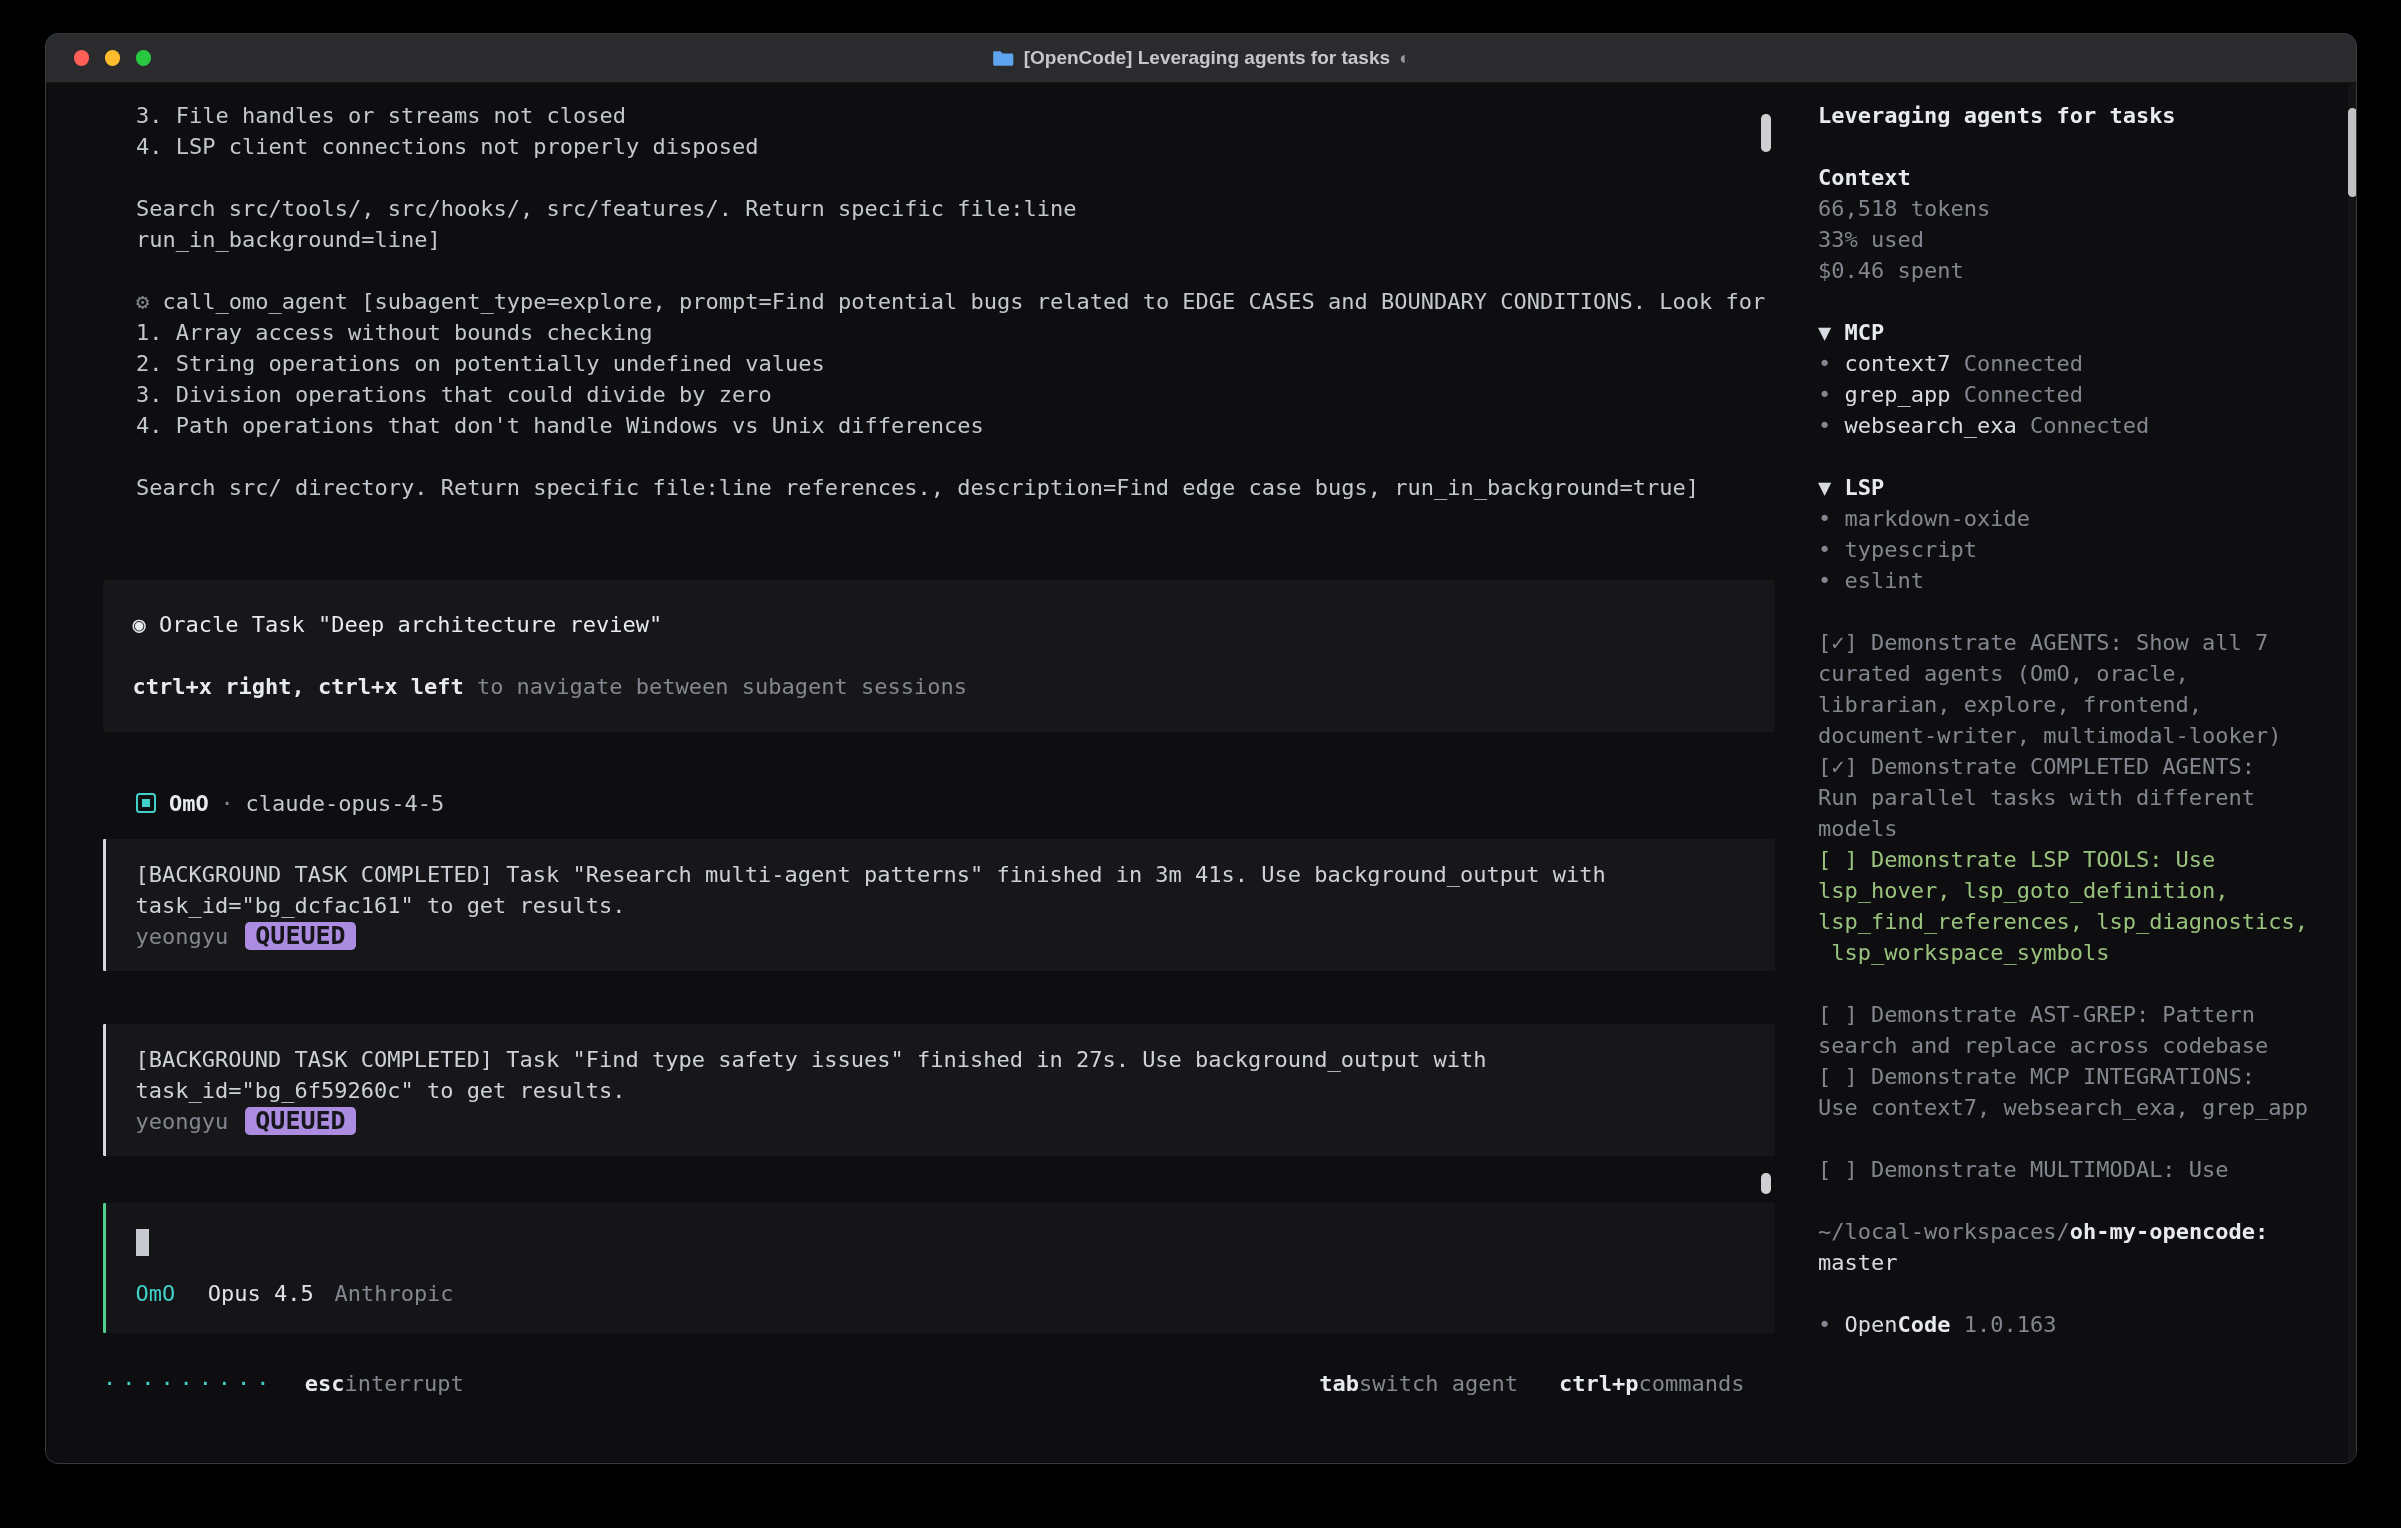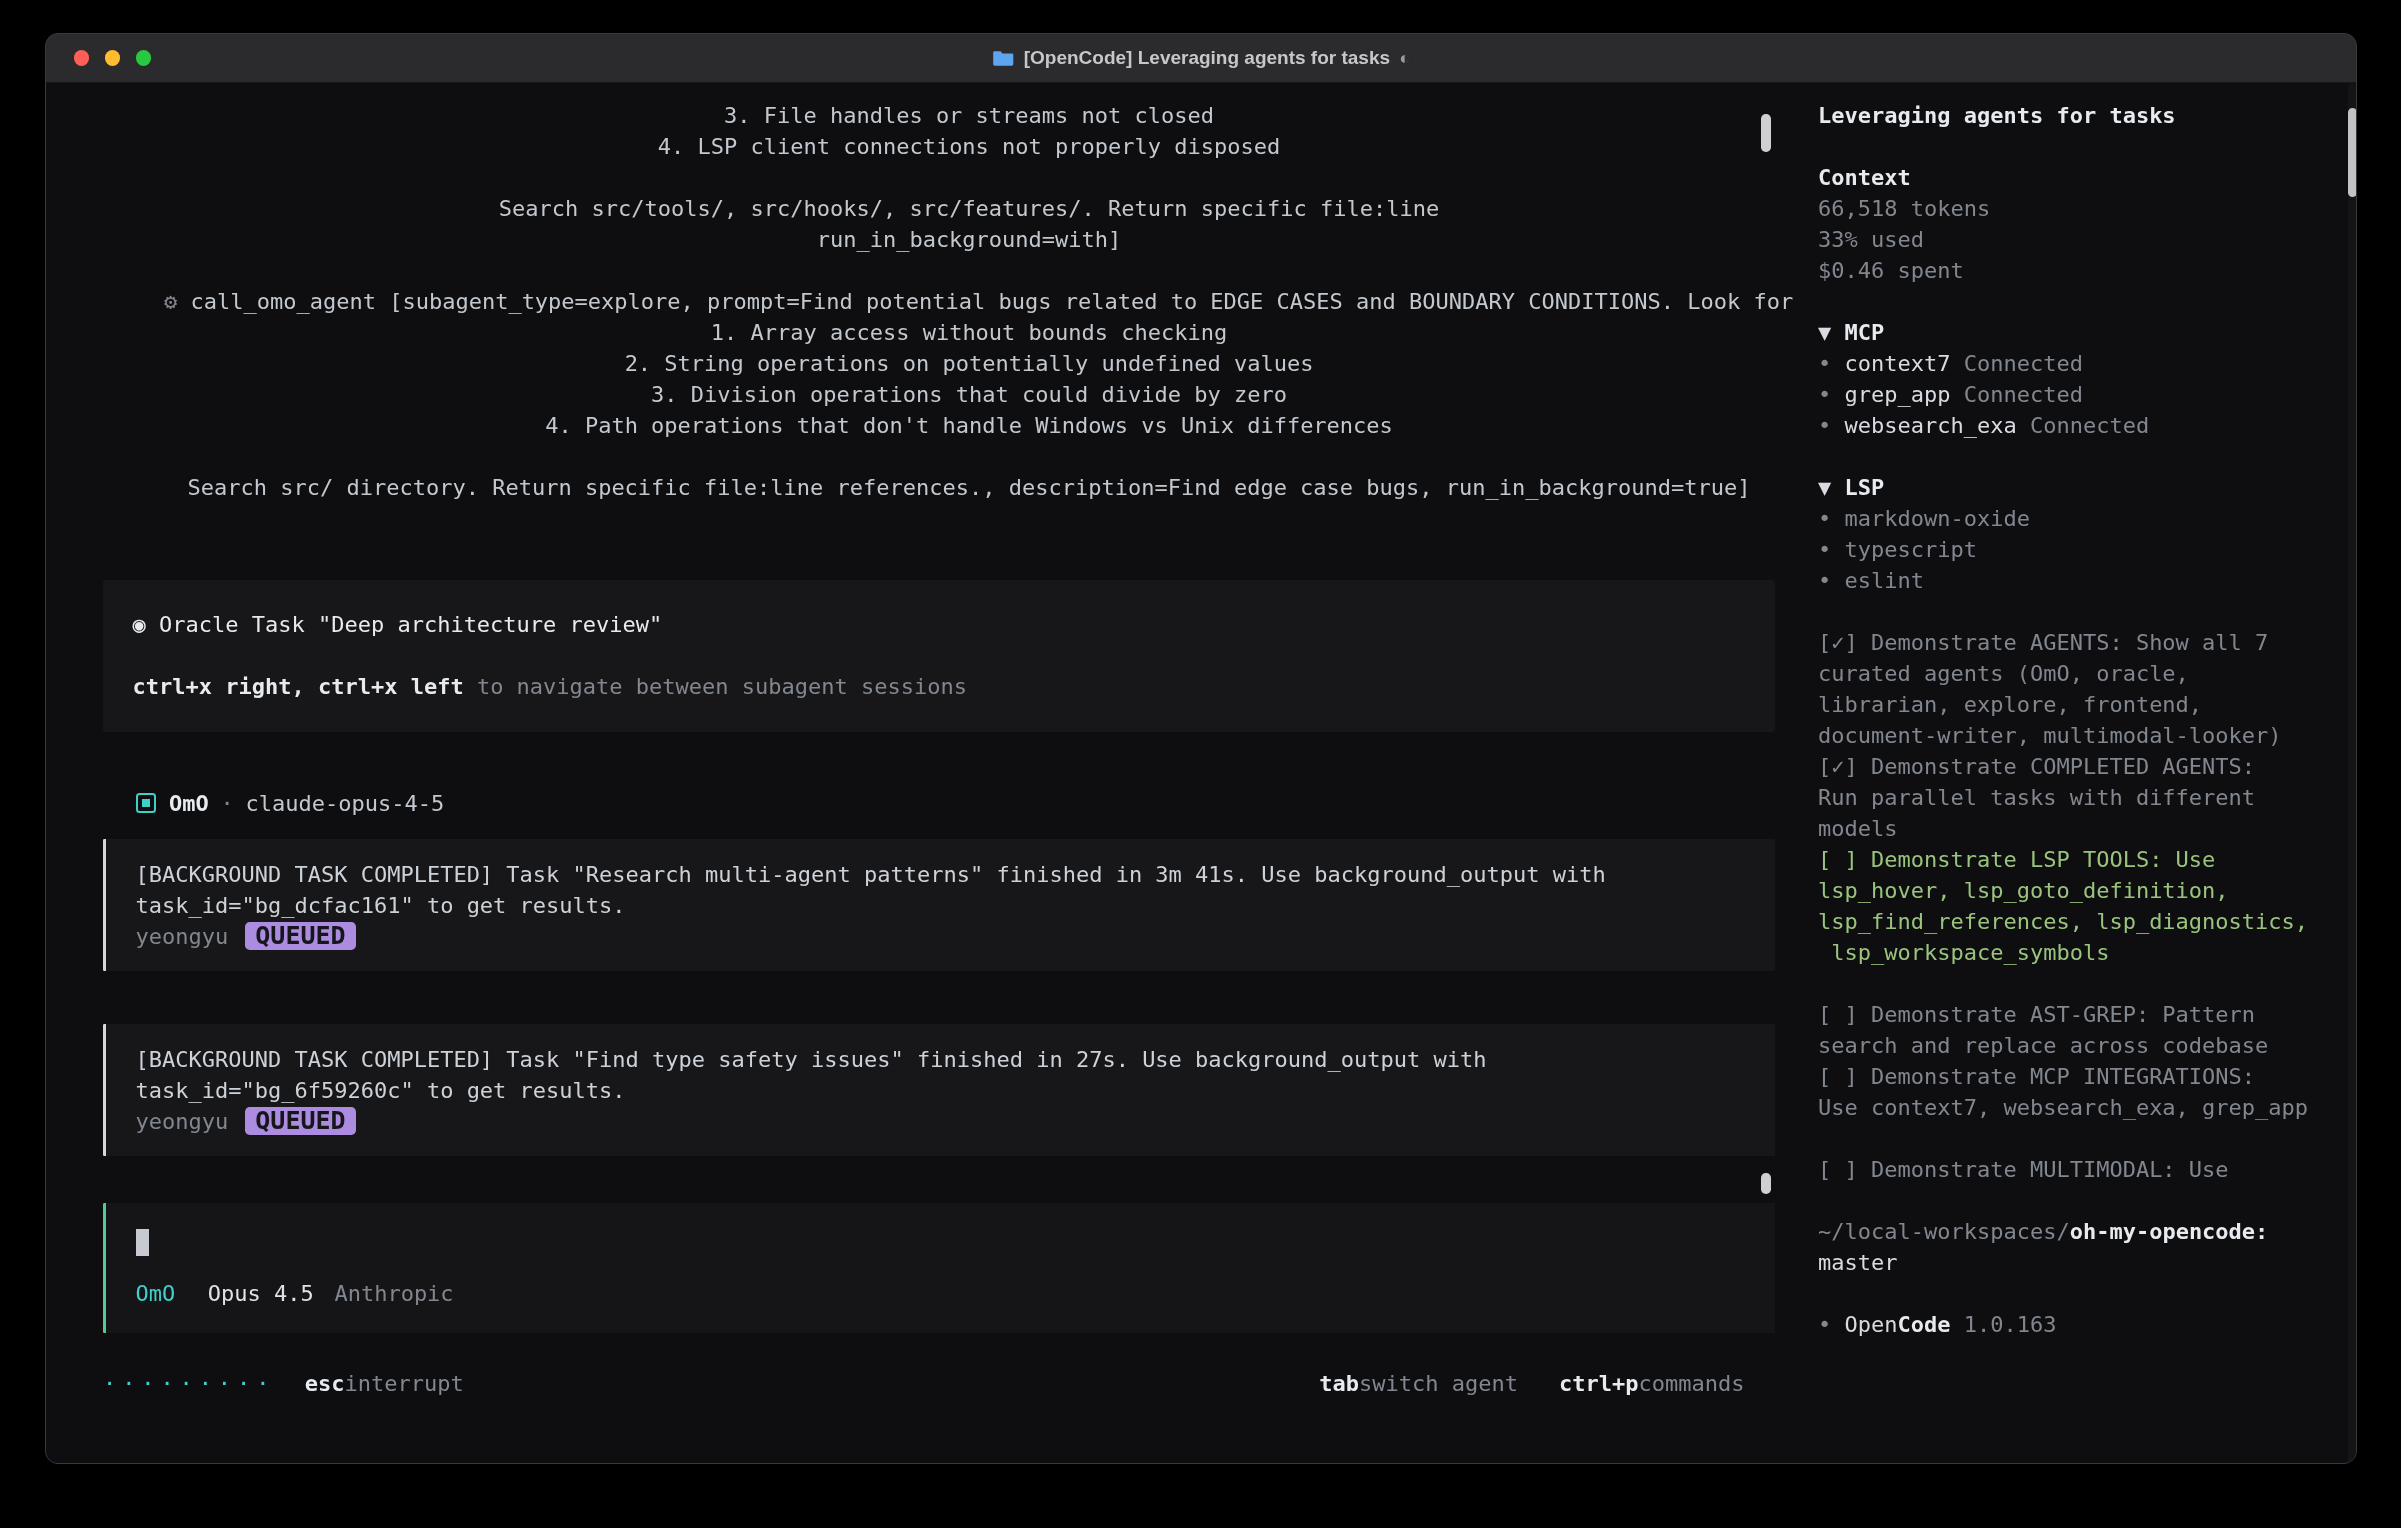--- a/index.html
+++ b/index.html
@@ -49,21 +49,21 @@
   .sidebar .tline { height: 31px; }
 
   .s-dim    { color: #82878f; }
   .s-fg     { color: #d8dce2; }
   .s-bright { color: #e7eaef; }
   .s-bold   { color: #e7eaef; font-weight: bold; }
   .s-title  { color: #e7eaef; font-weight: bold; }
   .s-key    { color: #e7eaef; font-weight: bold; }
   .s-green  { color: #9ac47e; }
 
-  .scrollback { padding-left: 118px; text-align: center; }
+  .scrollback { padding-left: 90px; }
 
   
   .panel.oracle {
     margin: 77px 0 0 57px; width: 1672px;
     background: #171719; border-radius: 3.5px;
     padding: 29.5px 0 29.5px 29.5px; box-sizing: border-box;
   }
 
   
   .agent-header { margin: 56px 0 0 90px; height: 31px; display: flex; align-items: center; }
@@ -155,21 +155,21 @@
 
     <div class="content">
 
       <div class="main">
 
         <div class="scrollback">
             <div class="tline"><span>3. File handles or streams not closed</span></div>
             <div class="tline"><span>4. LSP client connections not properly disposed</span></div>
             <div class="tline">&nbsp;</div>
             <div class="tline"><span>Search src/tools/, src/hooks/, src/features/. Return specific file:line</span></div>
-            <div class="tline"><span>run_in_background=with]</span></div>
+            <div class="tline"><span>run_in_background=line]</span></div>
             <div class="tline">&nbsp;</div>
             <div class="tline"><span class="s-dim">⚙ </span><span>call_omo_agent [subagent_type=explore, prompt=Find potential bugs related to EDGE CASES and BOUNDARY CONDITIONS. Look for</span></div>
             <div class="tline"><span>1. Array access without bounds checking</span></div>
             <div class="tline"><span>2. String operations on potentially undefined values</span></div>
             <div class="tline"><span>3. Division operations that could divide by zero</span></div>
             <div class="tline"><span>4. Path operations that don't handle Windows vs Unix differences</span></div>
             <div class="tline">&nbsp;</div>
             <div class="tline"><span>Search src/ directory. Return specific file:line references., description=Find edge case bugs, run_in_background=true]</span></div>
           </div>
 

